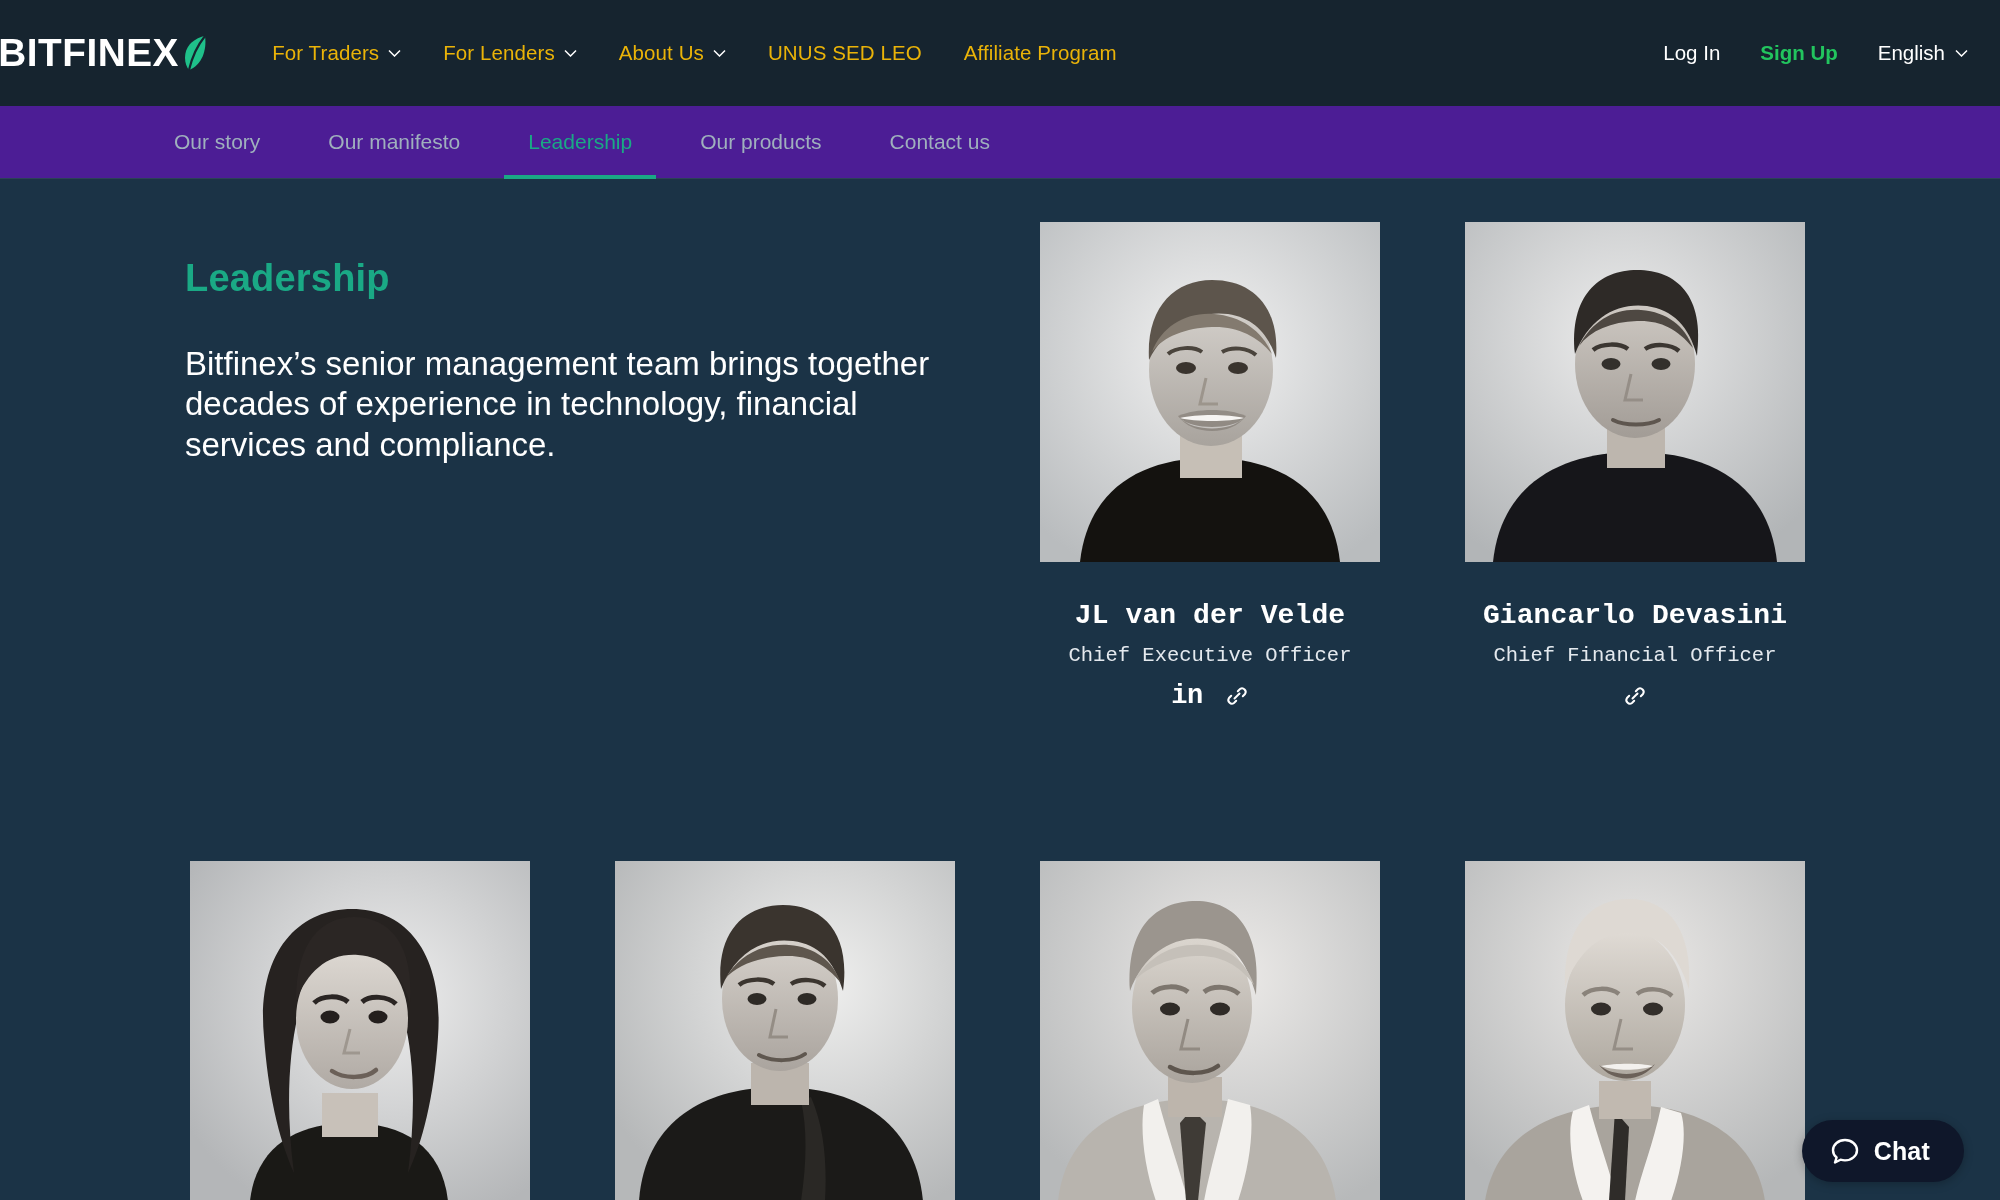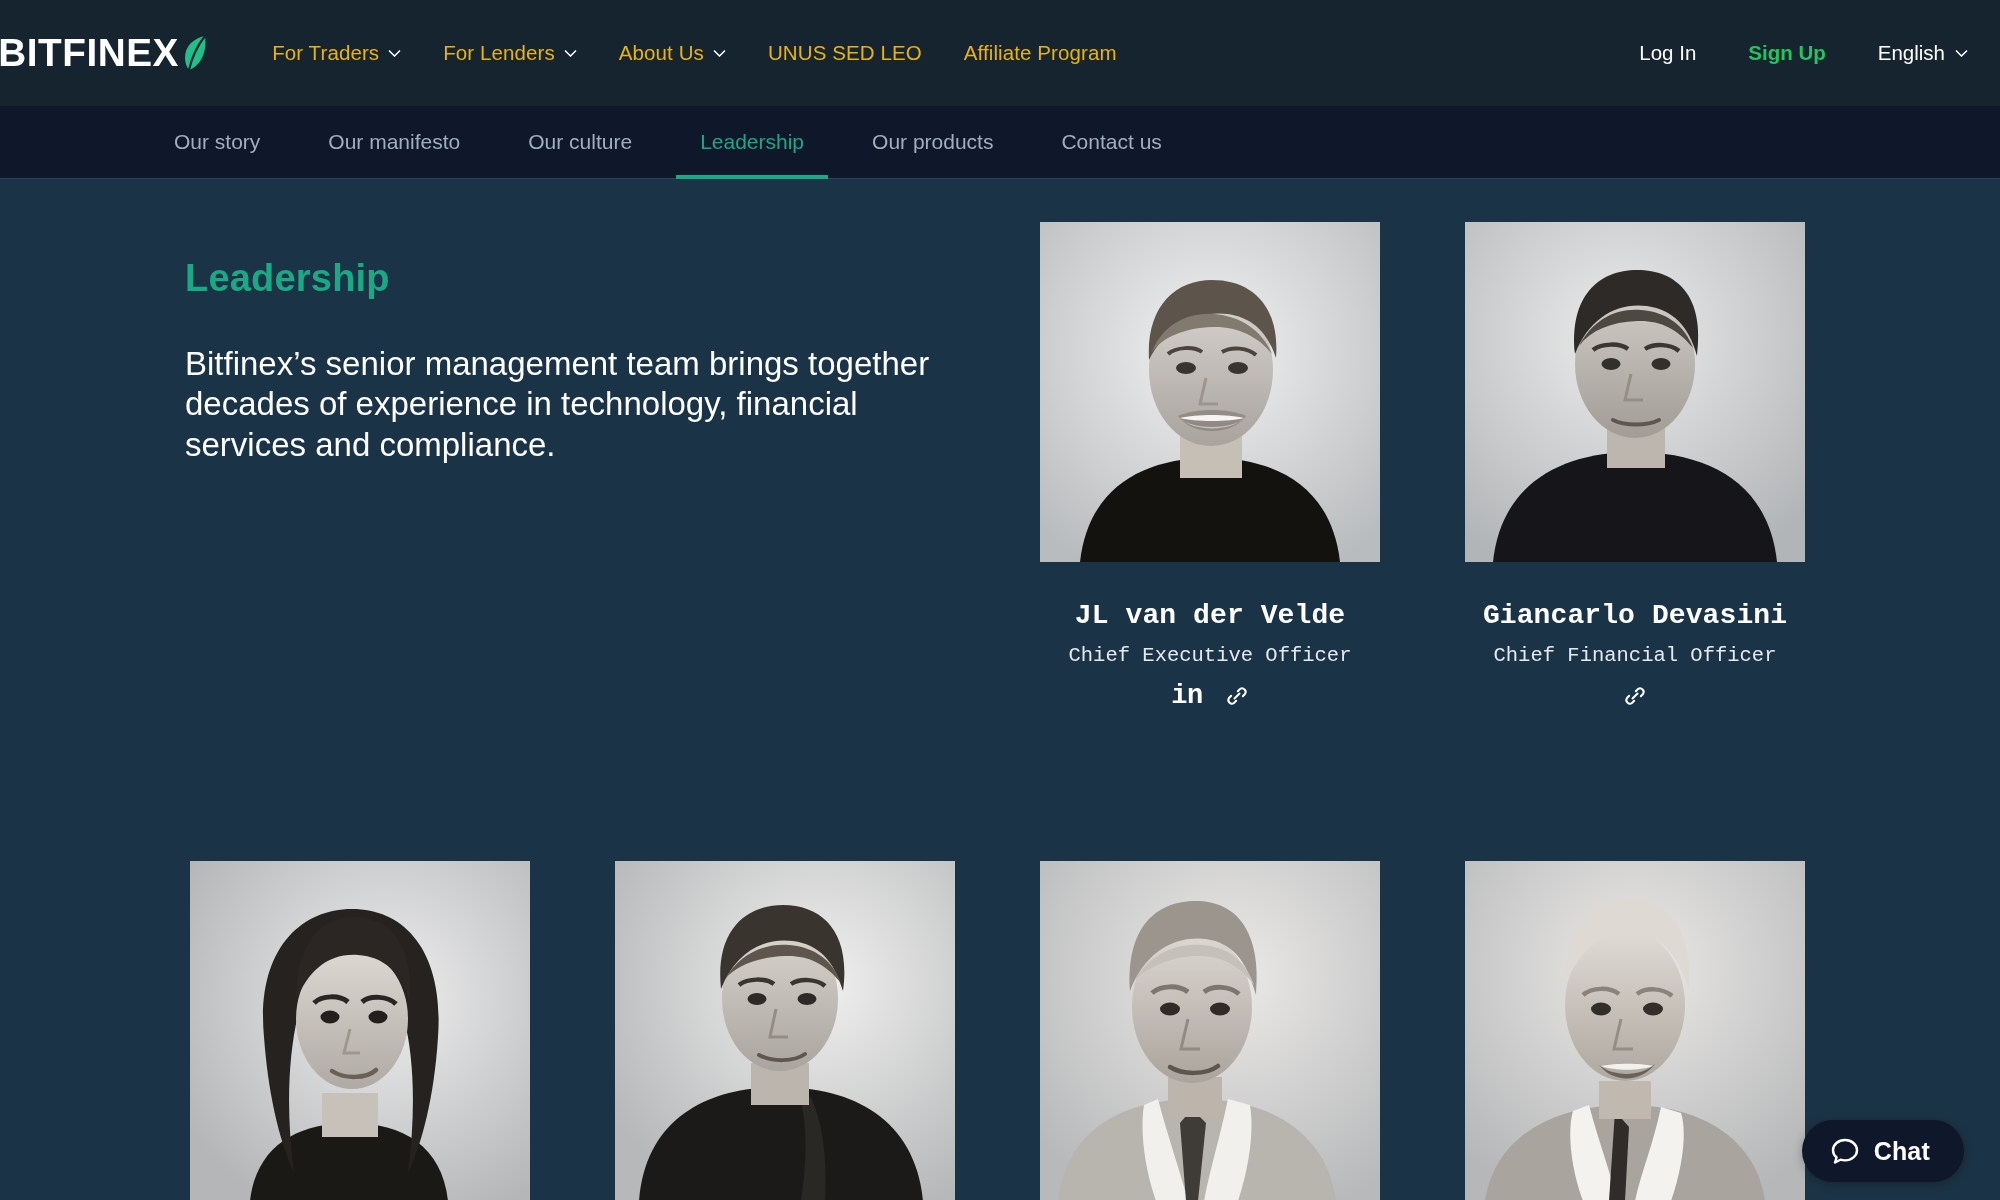--- a/index.html
+++ b/index.html
@@ -73,39 +73,39 @@
     height: 8px;
     position: relative;
     flex: none;
   }
   .caret svg { display: block; }
 
   .topbar-right {
     margin-left: auto;
     display: flex;
     align-items: flex-start;
-    gap: 16px;
+    gap: 4px;
   }
   .topbar-right .link {
     font-size: 20.5px;
     padding: 10px 18px;
     cursor: pointer;
     white-space: nowrap;
     color: #ffffff;
   }
   .topbar-right .signup { color: #22c55e; font-weight: 700; }
   .topbar-right .lang {
     display: flex; align-items: center; gap: 10px;
     padding-right: 8px;
   }
 
   
   .subnav {
     height: 73px;
-    background: #0f172a;
+    background: #4c1d95;
     display: flex;
     align-items: stretch;
     padding-left: 150px;
     border-bottom: 1px solid #2c4257;
     position: relative;
     z-index: 15;
   }
   .subnav-item {
     display: flex;
     align-items: center;
@@ -313,23 +313,20 @@
     </div>
   </div>
 </header>
 
 <nav class="subnav">
   <div class="subnav-item">
     <span>Our story</span>
   </div>
   <div class="subnav-item">
     <span>Our manifesto</span>
-  </div>
-  <div class="subnav-item">
-    <span>Our culture</span>
   </div>
   <div class="subnav-item active">
     <span>Leadership</span>
   </div>
   <div class="subnav-item">
     <span>Our products</span>
   </div>
   <div class="subnav-item">
     <span>Contact us</span>
   </div>

